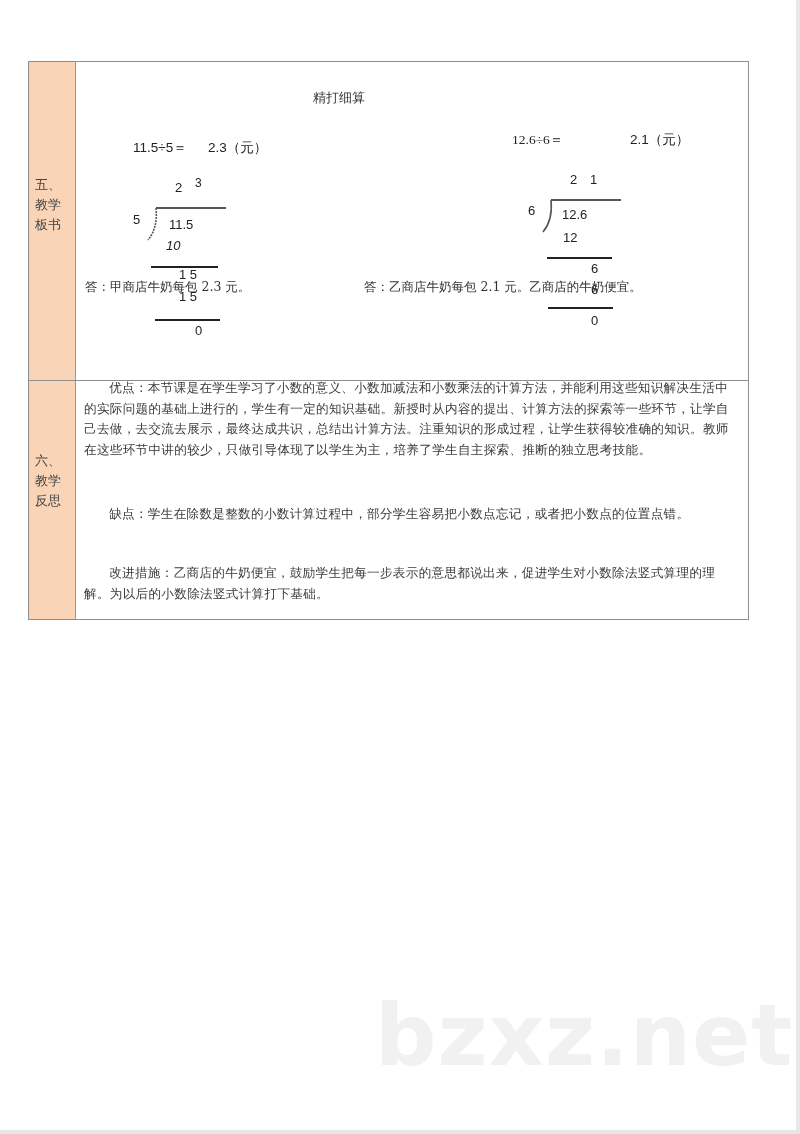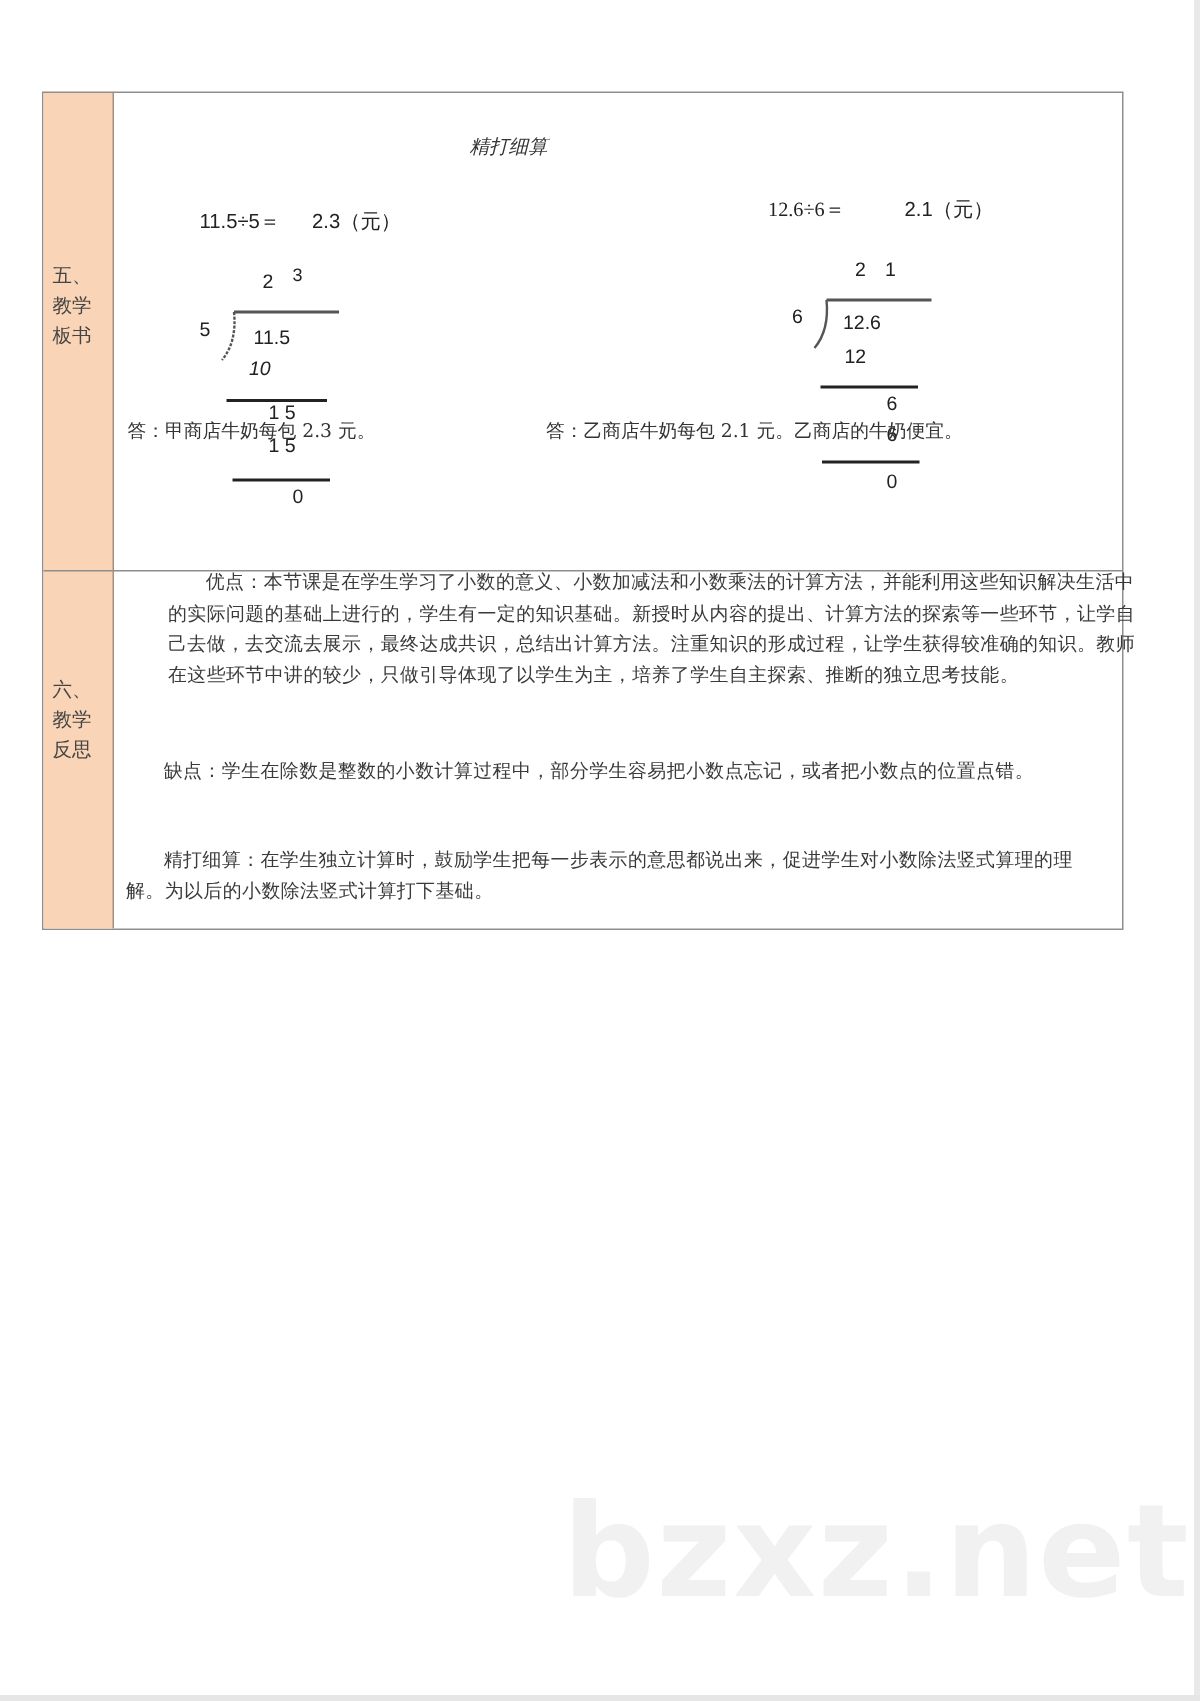--- a/index.html
+++ b/index.html
@@ -67,21 +67,21 @@
     <span>板书</span>
   </div>
 
   <div class="row-label" style="top:389px;">
     <span>六、</span>
     <span>教学</span>
     <span>反思</span>
   </div>
 </div>
 
-<div class="abs board-title" style="left:313px; top:89px;font-style:italic;">精打细算</div>
+<div class="abs board-title" style="left:313px; top:89px;">精打细算</div>
 
 <div class="abs sans eq" style="left:117px; top:139px;margin-left:16px;">11.5÷5＝</div>
 <div class="abs sans eq" style="left:208px; top:139px;">2.3（元）</div>
 
 <div class="abs sans num" style="left:175px; top:180px;">2</div>
 <div class="abs sans" style="left:195px; top:176px; font-size:12px;">3</div>
 <div class="abs sans num" style="left:133px; top:212px;">5</div>
 <svg class="bracket" style="left:146px; top:206px;" width="82" height="38">
   <line x1="10" y1="2" x2="80" y2="2" stroke="#555" stroke-width="2"></line>
   <path d="M10 2 Q12 22 2 34" fill="none" stroke="#555" stroke-width="1.6" stroke-dasharray="2 1"></path>
@@ -90,36 +90,36 @@
 <div class="abs sans num" style="left:166px; top:238px;font-style:italic;">10</div>
 <div class="hline" style="left:151px; top:266px; width:67px;"></div>
 <div class="abs sans num" style="left:179px; top:267px;">1 5</div>
 <div class="abs sans num" style="left:179px; top:289px;">1 5</div>
 <div class="hline" style="left:155px; top:319px; width:65px;"></div>
 <div class="abs sans num" style="left:195px; top:323px;">0</div>
 
 <div class="abs answer" style="left:85px; top:279px;">答：甲商店牛奶每包 2.3 元。</div>
 
 <div class="abs sans eq" style="left:512px; top:131px;font-family:Liberation Serif, serif;">12.6÷6＝</div>
-<div class="abs sans eq" style="left:603px; top:131px;">2.1（元）</div>
+<div class="abs sans eq" style="left:630px; top:131px;">2.1（元）</div>
 
 <div class="abs sans num" style="left:570px; top:172px;">2</div>
 <div class="abs sans num" style="left:590px; top:172px;">1</div>
 <div class="abs sans num" style="left:528px; top:203px;">6</div>
 <svg class="bracket" style="left:541px; top:198px;" width="82" height="38">
   <line x1="10" y1="2" x2="80" y2="2" stroke="#555" stroke-width="2"></line>
   <path d="M10 2 Q12 22 2 34" fill="none" stroke="#555" stroke-width="1.6"></path>
 </svg>
 <div class="abs sans num" style="left:562px; top:207px;">12.6</div>
 <div class="abs sans num" style="left:563px; top:230px;text-align:center;">12</div>
 <div class="hline" style="left:547px; top:257px; width:65px;"></div>
 <div class="abs sans num" style="left:591px; top:261px;">6</div>
 <div class="abs sans num" style="left:591px; top:282px;">6</div>
 <div class="hline" style="left:548px; top:307px; width:65px;"></div>
 <div class="abs sans num" style="left:591px; top:313px;">0</div>
 
 <div class="abs answer" style="left:352px; top:279px;margin-left:12px;">答：乙商店牛奶每包 2.1 元。乙商店的牛奶便宜。</div>
 
-<div class="para" style="top:378px;margin-left:28px;">优点：本节课是在学生学习了小数的意义、小数加减法和小数乘法的计算方法，并能利用这些知识解决生活中的实际问题的基础上进行的，学生有一定的知识基础。新授时从内容的提出、计算方法的探索等一些环节，让学自己去做，去交流去展示，最终达成共识，总结出计算方法。注重知识的形成过程，让学生获得较准确的知识。教师在这些环节中讲的较少，只做引导体现了以学生为主，培养了学生自主探索、推断的独立思考技能。</div>
+<div class="para" style="top:378px;">优点：本节课是在学生学习了小数的意义、小数加减法和小数乘法的计算方法，并能利用这些知识解决生活中的实际问题的基础上进行的，学生有一定的知识基础。新授时从内容的提出、计算方法的探索等一些环节，让学自己去做，去交流去展示，最终达成共识，总结出计算方法。注重知识的形成过程，让学生获得较准确的知识。教师在这些环节中讲的较少，只做引导体现了以学生为主，培养了学生自主探索、推断的独立思考技能。</div>
 <div class="para" style="top:504px;">缺点：学生在除数是整数的小数计算过程中，部分学生容易把小数点忘记，或者把小数点的位置点错。</div>
-<div class="para" style="top:563px;">精打细算：在学生独立计算时，鼓励学生把每一步表示的意思都说出来，促进学生对小数除法竖式算理的理解。为以后的小数除法竖式计算打下基础。</div>
+<div class="para" style="top:563px;">改进措施：乙商店的牛奶便宜，鼓励学生把每一步表示的意思都说出来，促进学生对小数除法竖式算理的理解。为以后的小数除法竖式计算打下基础。</div>
 
 <div class="watermark">bzxz.net</div>
 
 </body></html>

